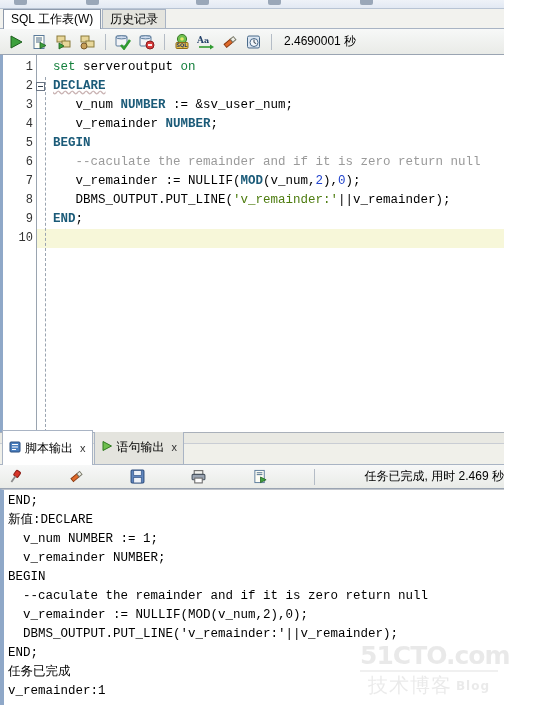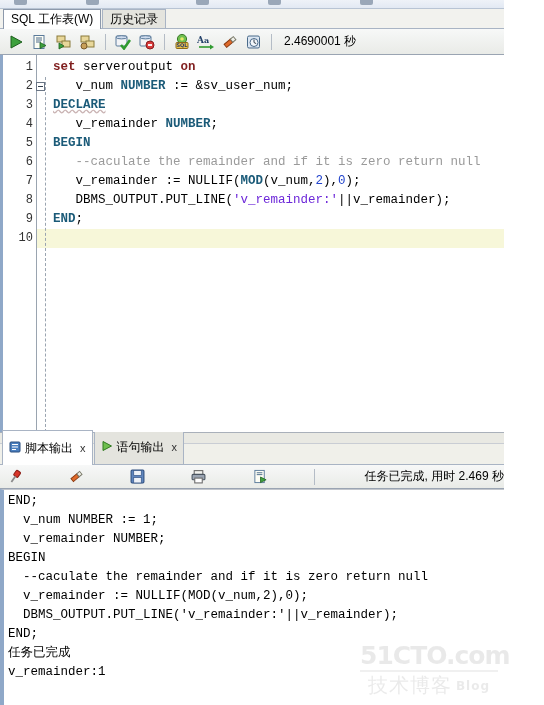--- a/index.html
+++ b/index.html
@@ -179,24 +179,24 @@
     padding-left: 16px;
     font-family: "Liberation Mono", monospace;
     font-size: 12.5px;
     white-space: pre;
     color: #000;
     box-sizing: border-box;
   }
   .cline.cur {
     background: #f7f7d9;
   }
-  .kw   { color: #7f1d1d; font-weight: bold; }
+  .kw   { color: #15803d; font-weight: normal; }
   .kw2  { color: #1a5a78; font-weight: bold; }
   .cmt  { color: #9a9a9a; }
-  .str  { color: #6d28d9; }
+  .str  { color: #4d7c0f; }
   .num  { color: #2244cc; }
   .sub  { color: #000; }
   .squig { text-decoration: underline; text-decoration-style: wavy;
            text-decoration-color: #c9b3b3; }
 
   
   .splitter {
     flex: 0 0 auto;
     height: 12px;
     background: #e9e9e3;
@@ -476,22 +476,22 @@
       <div class="gline">7</div>
       <div class="gline">8</div>
       <div class="gline">9</div>
       <div class="gline">10</div>
     </div>
 
     <div class="codearea">
       <div class="foldline"></div>
       <div id="code-lines">
           <div class="cline"><span class="kw">set</span><span> serveroutput </span><span class="kw">on</span></div>
+          <div class="cline"><span class="kw2 squig">DECLARE</span></div>
           <div class="cline"><span>   v_num </span><span class="kw2">NUMBER</span><span> := </span><span class="sub">&amp;sv_user_num</span><span>;</span></div>
-          <div class="cline"><span class="kw2 squig">DECLARE</span></div>
           <div class="cline"><span>   v_remainder </span><span class="kw2">NUMBER</span><span>;</span></div>
           <div class="cline"><span class="kw2">BEGIN</span></div>
           <div class="cline"><span class="cmt">   --caculate the remainder and if it is zero return null</span></div>
           <div class="cline"><span>   v_remainder := NULLIF(</span><span class="kw2">MOD</span><span>(v_num,</span><span class="num">2</span><span>),</span><span class="num">0</span><span>);</span></div>
           <div class="cline"><span>   DBMS_OUTPUT.PUT_LINE(</span><span class="str">'v_remainder:'</span><span>||v_remainder);</span></div>
           <div class="cline"><span class="kw2">END</span><span>;</span></div>
           <div class="cline cur"><span> </span></div>
         </div>
     </div>
     <div class="vscroll"></div>
@@ -567,20 +567,21 @@
           <polygon points="8,8.5 14,11.5 8,14.5" fill="#3da03d" stroke="#1d5f1d" stroke-width=".8"></polygon>
         </svg>
       </div>
       <div class="tsep"></div>
       <div class="statusmsg">任务已完成, 用时 2.469 秒</div>
     </div>
 
     <div class="outtext">
       <div id="out-lines">
           <div class="oline">END;</div>
+          <div class="oline">新值:DECLARE</div>
           <div class="oline">  v_num NUMBER := 1;</div>
           <div class="oline">  v_remainder NUMBER;</div>
           <div class="oline">BEGIN</div>
           <div class="oline">  --caculate the remainder and if it is zero return null</div>
           <div class="oline">  v_remainder := NULLIF(MOD(v_num,2),0);</div>
           <div class="oline">  DBMS_OUTPUT.PUT_LINE('v_remainder:'||v_remainder);</div>
           <div class="oline">END;</div>
           <div class="oline">任务已完成</div>
           <div class="oline">v_remainder:1</div>
         </div>

